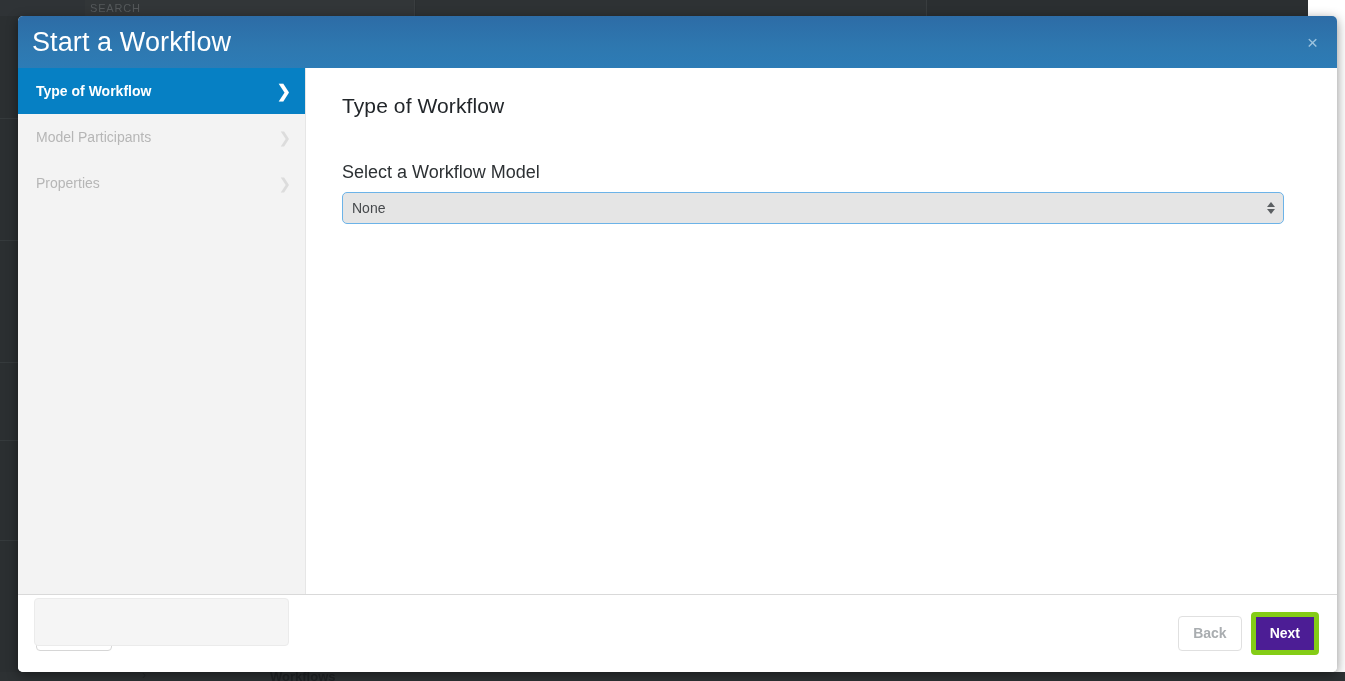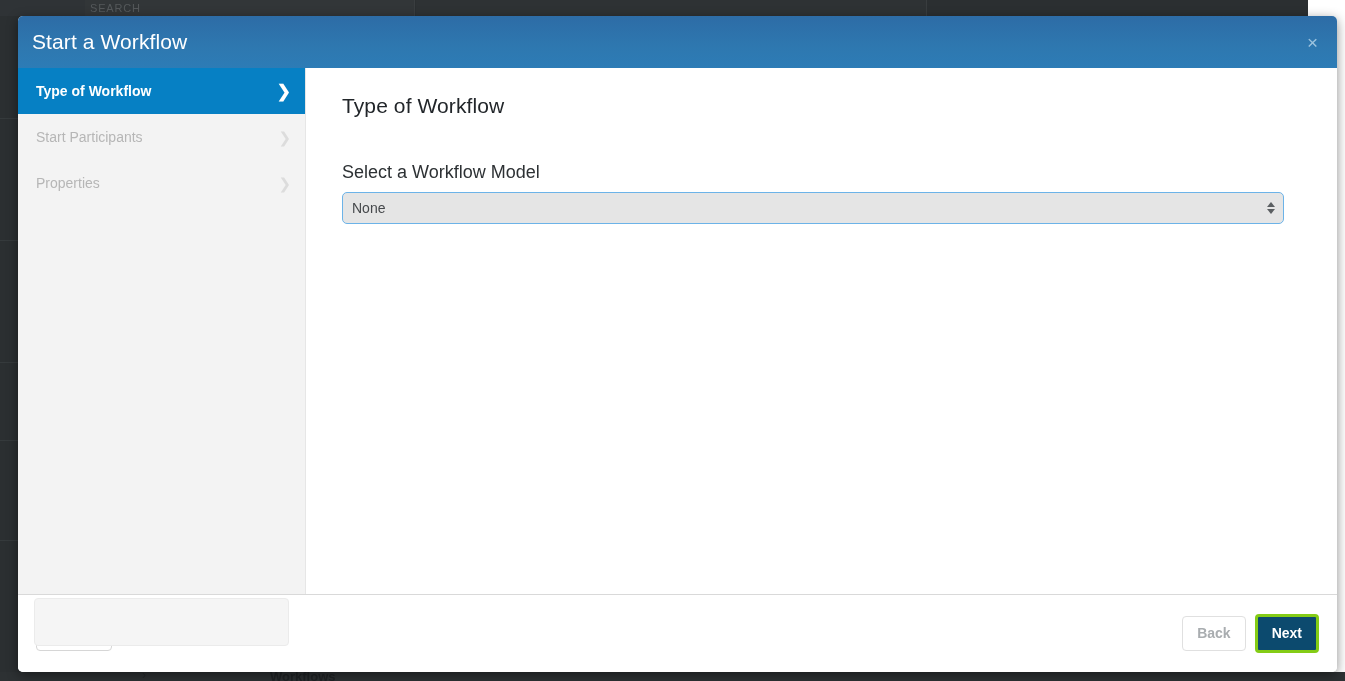--- a/index.html
+++ b/index.html
@@ -93,21 +93,21 @@
   .modal-header {
     position: relative;
     height: 52px;
     flex: 0 0 52px;
     background: linear-gradient(to bottom, #2d6ca6 0%, #2e78b0 60%, #2d7cb6 100%);
     display: flex;
     align-items: center;
   }
   .modal-title {
     color: #ffffff;
-    font-size: 21px;
+    font-size: 27px;
     margin-left: 14px;
     font-weight: normal;
     letter-spacing: 0.1px;
   }
   .modal-close {
     position: absolute;
     right: 14px;
     top: 50%;
     transform: translateY(-50%);
     color: #9cc3de;
@@ -275,22 +275,22 @@
     border: 1px solid #d6d6d6;
     color: #2f3336;
   }
   .btn-disabled {
     background: #ffffff;
     border: 1px solid #e0e0e0;
     color: #a9adb0;
     cursor: default;
   }
   .btn-primary {
-    background: #0c4a6e;
-    border: 3px solid #84cc16;
+    background: #4c1d95;
+    border: 5px solid #84cc16;
     color: #ffffff;
     font-weight: bold;
   }
 </style>
 </head>
 <body>
 
 <div id="page">
 
   <div class="bg-panel-a"></div>
@@ -319,21 +319,21 @@
     <div class="modal-body">
 
       <div class="wizard-nav">
 
         <div class="wizard-step active">
           <span class="step-label">Type of Workflow</span>
           <span class="step-chevron">❯</span>
         </div>
 
         <div class="wizard-step inactive">
-          <span class="step-label">Start Participants</span>
+          <span class="step-label">Model Participants</span>
           <span class="step-chevron">❯</span>
         </div>
 
         <div class="wizard-step inactive">
           <span class="step-label">Properties</span>
           <span class="step-chevron">❯</span>
         </div>
 
         <div class="nav-placeholder-box"></div>
       </div>

